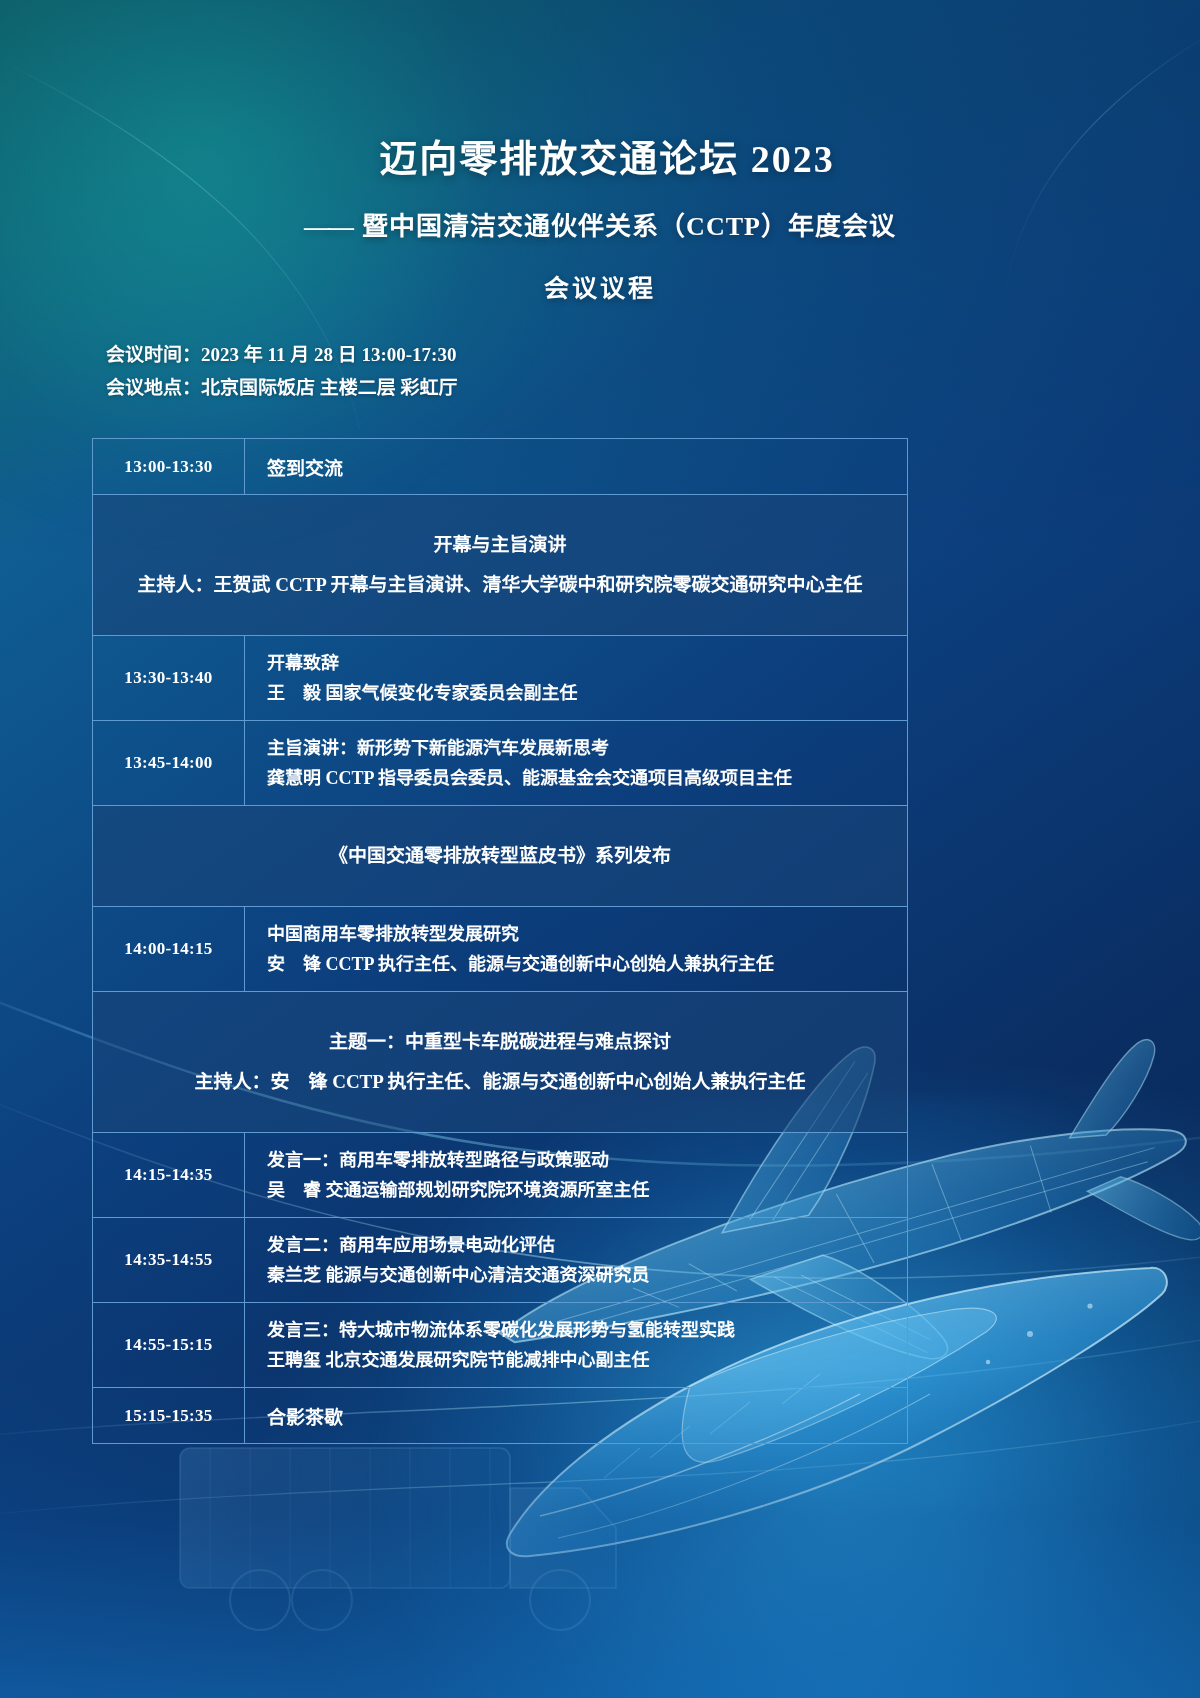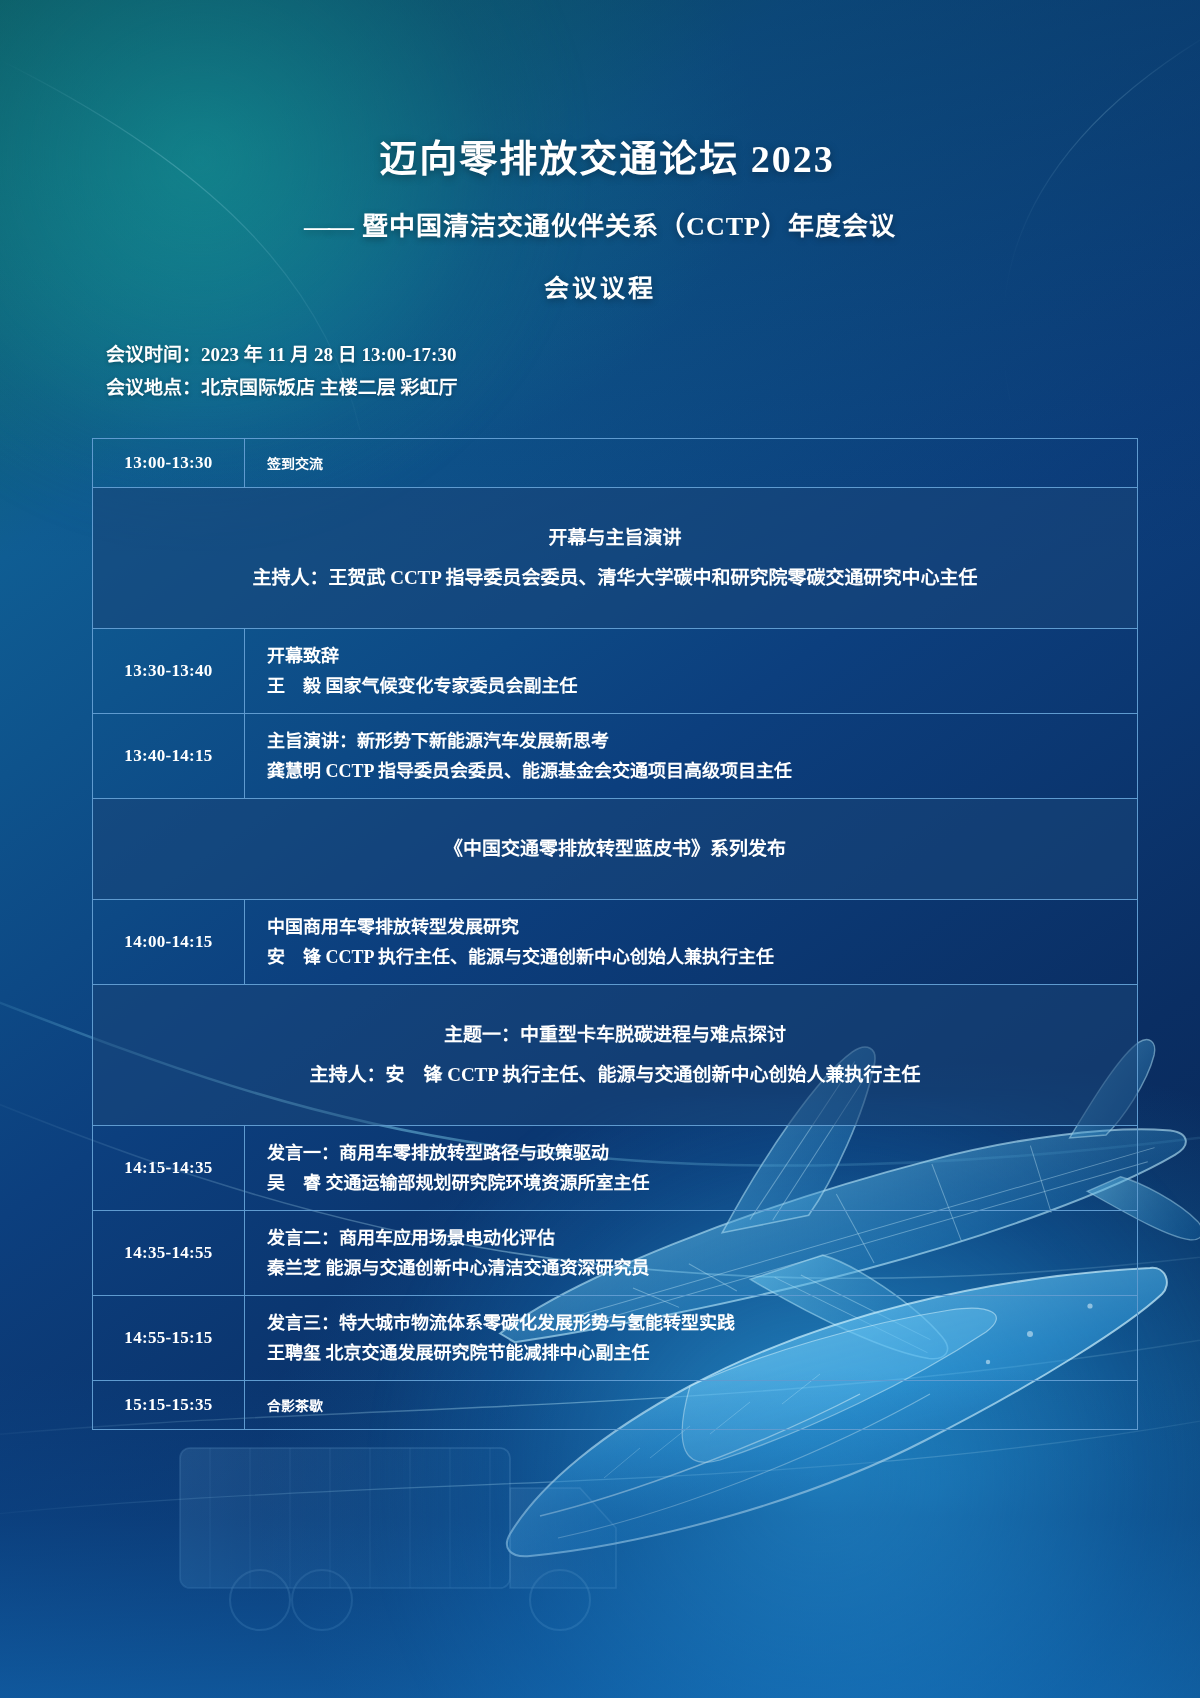--- a/index.html
+++ b/index.html
@@ -138,21 +138,21 @@
     font-size: 19px;
     line-height: 33px;
     font-weight: bold;
     text-shadow: 0 1px 4px rgba(0,0,0,0.3);
   }
 
   .agenda {
     position: absolute;
     top: 438px;
     left: 92px;
-    width: 1046px;
+    width: 816px;
     border: 1px solid #5f9bd0;
     border-collapse: collapse;
     color: #ffffff;
     table-layout: fixed;
   }
   .agenda td {
     border: 1px solid #5f9bd0;
     padding: 0;
     vertical-align: middle;
     font-weight: bold;
@@ -188,21 +188,21 @@
     line-height: 40px;
   }
   tr.session.tall td {
     padding: 30px 20px;
   }
   tr.session .s-line {
     display: block;
   }
   td.single {
     padding: 14px 16px 14px 22px;
-    font-size: 14px;
+    font-size: 19px;
     font-weight: bold;
   }
 </style>
 </head>
 <body>
 
 <div class="page">
 
   <div class="bg">
     <div class="bg-base"></div>
@@ -336,34 +336,34 @@
     <tbody>
 
       <tr>
         <td class="time">13:00-13:30</td>
         <td class="single">签到交流</td>
       </tr>
 
       <tr class="session">
         <td colspan="2">
           <span class="s-line">开幕与主旨演讲</span>
-          <span class="s-line">主持人：王贺武 CCTP 指导委员会委员、清华大学碳中和研究院零碳交通研究中心主任</span>
+          <span class="s-line">主持人：王贺武 CCTP 开幕与主旨演讲、清华大学碳中和研究院零碳交通研究中心主任</span>
         </td>
       </tr>
 
       <tr>
         <td class="time">13:30-13:40</td>
         <td class="desc">
           <span class="line1">开幕致辞</span>
           <span class="line2">王　毅 国家气候变化专家委员会副主任</span>
         </td>
       </tr>
 
       <tr>
-        <td class="time">13:40-14:15</td>
+        <td class="time">13:45-14:00</td>
         <td class="desc">
           <span class="line1">主旨演讲：新形势下新能源汽车发展新思考</span>
           <span class="line2">龚慧明 CCTP 指导委员会委员、能源基金会交通项目高级项目主任</span>
         </td>
       </tr>
 
       <tr class="session tall">
         <td colspan="2">
           <span class="s-line">《中国交通零排放转型蓝皮书》系列发布</span>
         </td>

